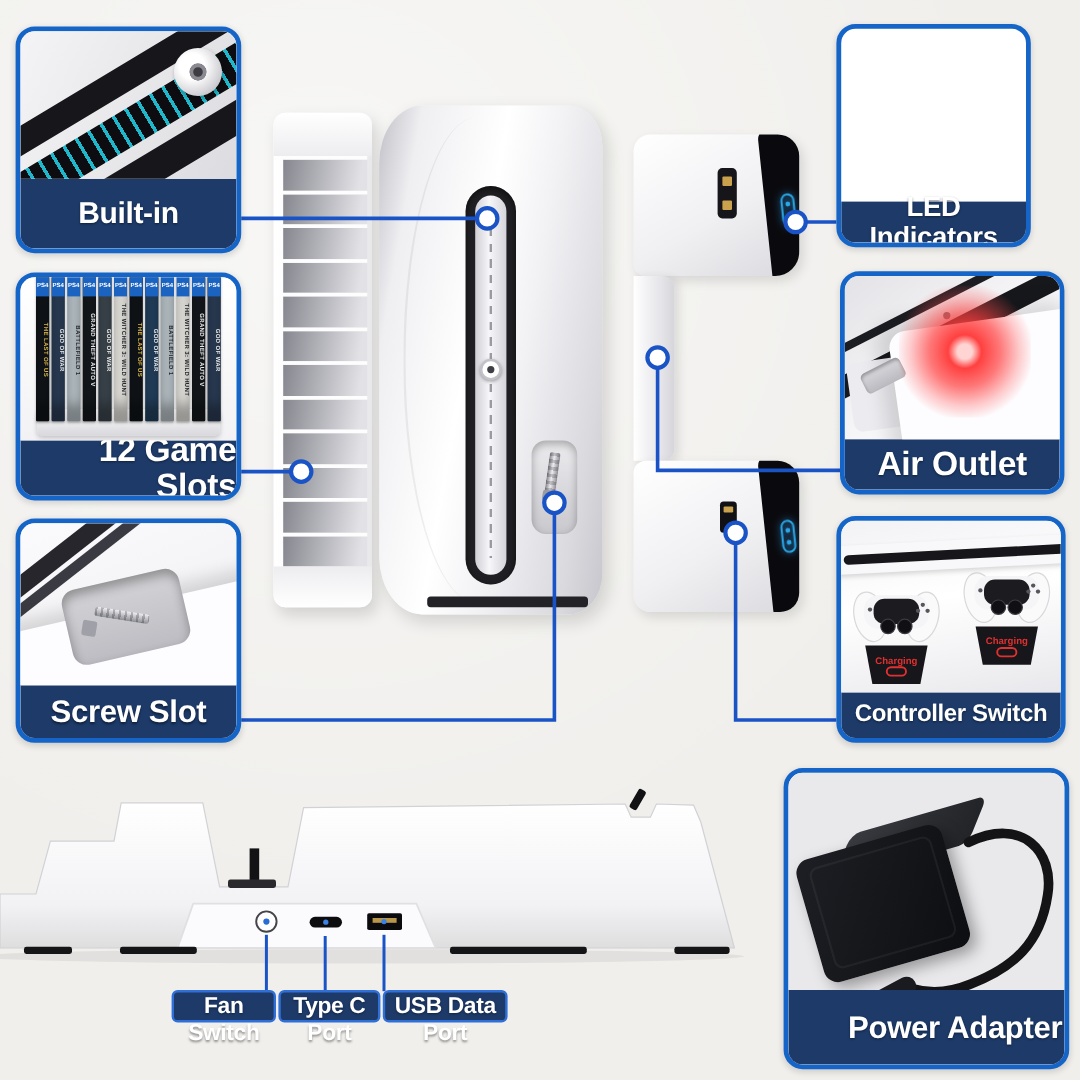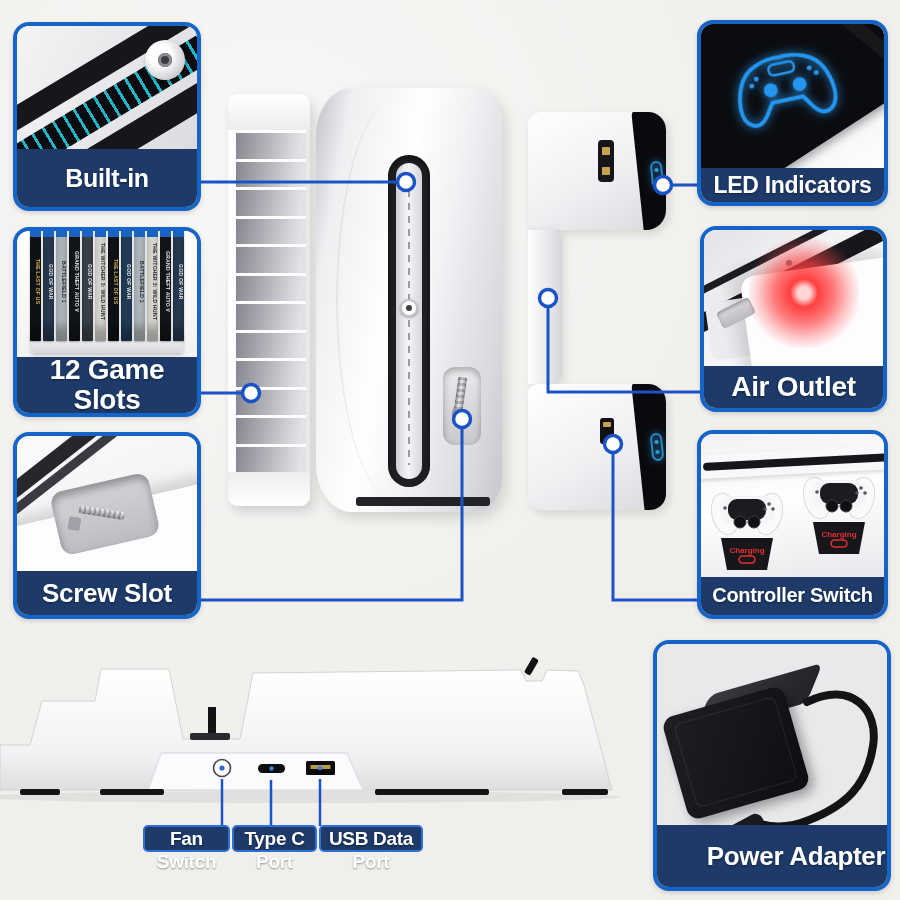--- a/index.html
+++ b/index.html
@@ -16,24 +16,24 @@
   
   .card{position:absolute;background:#fff;border:4px solid var(--accent);
     border-radius:16px;overflow:hidden;display:flex;flex-direction:column;
     box-shadow:0 2px 5px rgba(0,0,0,.15);z-index:30;}
   .photo{flex:1;position:relative;overflow:hidden;}
   .banner{background:var(--navy);color:#fff;font-weight:bold;text-align:center;
     display:flex;flex-direction:column;justify-content:center;line-height:1.08;
     text-shadow:0 1px 2px rgba(0,0,0,.45);letter-spacing:-0.3px;flex:none;}
   .card-fans{left:13px;top:22px;width:188px;height:189px;}
   .card-fans .banner{height:58px;font-size:25px;}
-  .card-led{left:697px;top:20px;width:191px;height:186px;}
+  .card-led{left:697px;top:20px;width:162px;height:186px;align-items:center;}
   .card-led .banner{height:34px;font-size:23px;}
   .card-games{left:13px;top:227px;width:188px;height:190px;}
-  .card-games .banner{height:56px;font-size:28px;}
+  .card-games .banner{height:46px;font-size:28px;text-align:right;}
   .card-air{left:700px;top:226px;width:187px;height:186px;}
   .card-air .banner{height:42px;font-size:28px;}
   .card-screw{left:13px;top:432px;width:188px;height:187px;}
   .card-screw .banner{height:44px;font-size:26px;}
   .card-charger{left:697px;top:430px;width:191px;height:189px;}
   .card-charger .banner{height:38px;font-size:20px;}
   .card-adapter{left:653px;top:640px;width:238px;height:251px;}
   .card-adapter .banner{height:62px;font-size:26px;padding-left:48px;}
 
   

